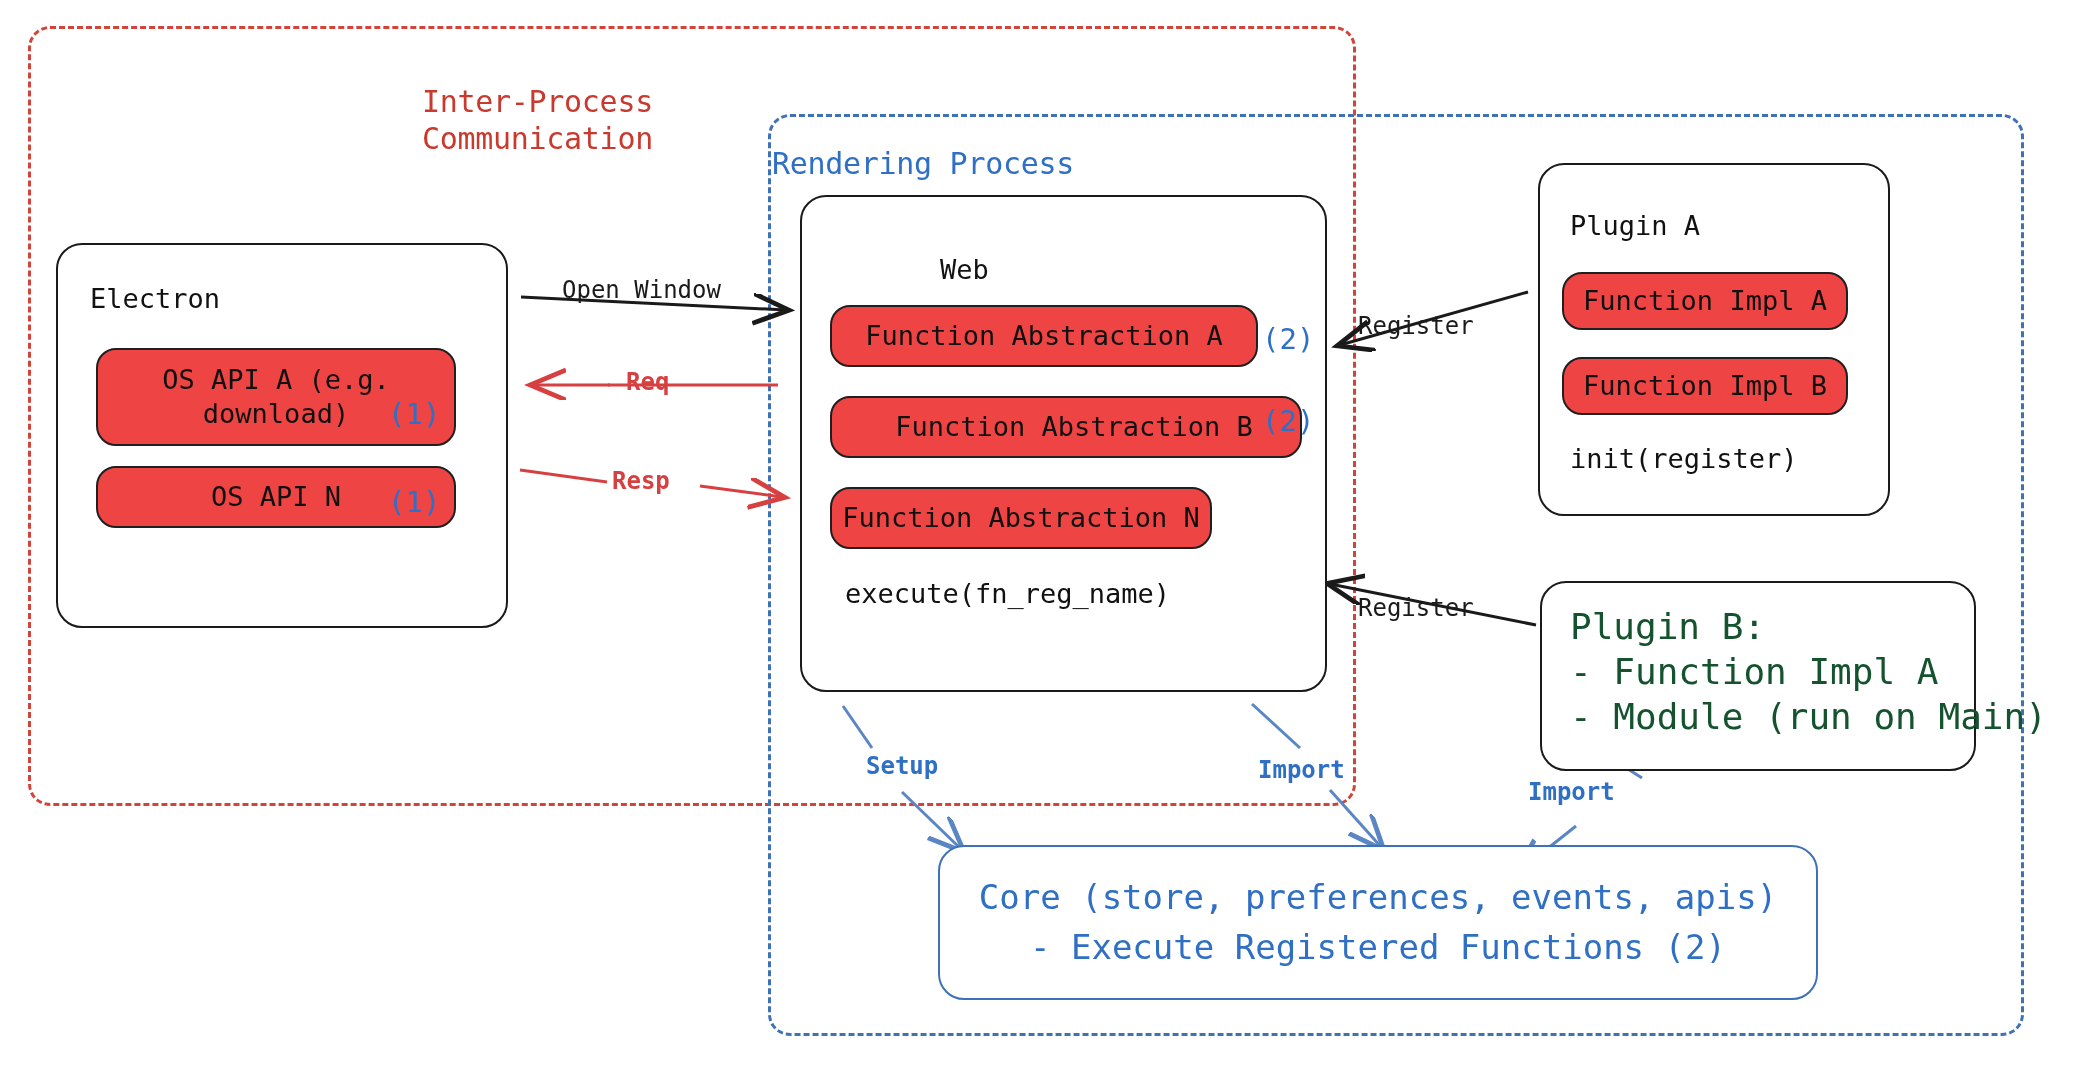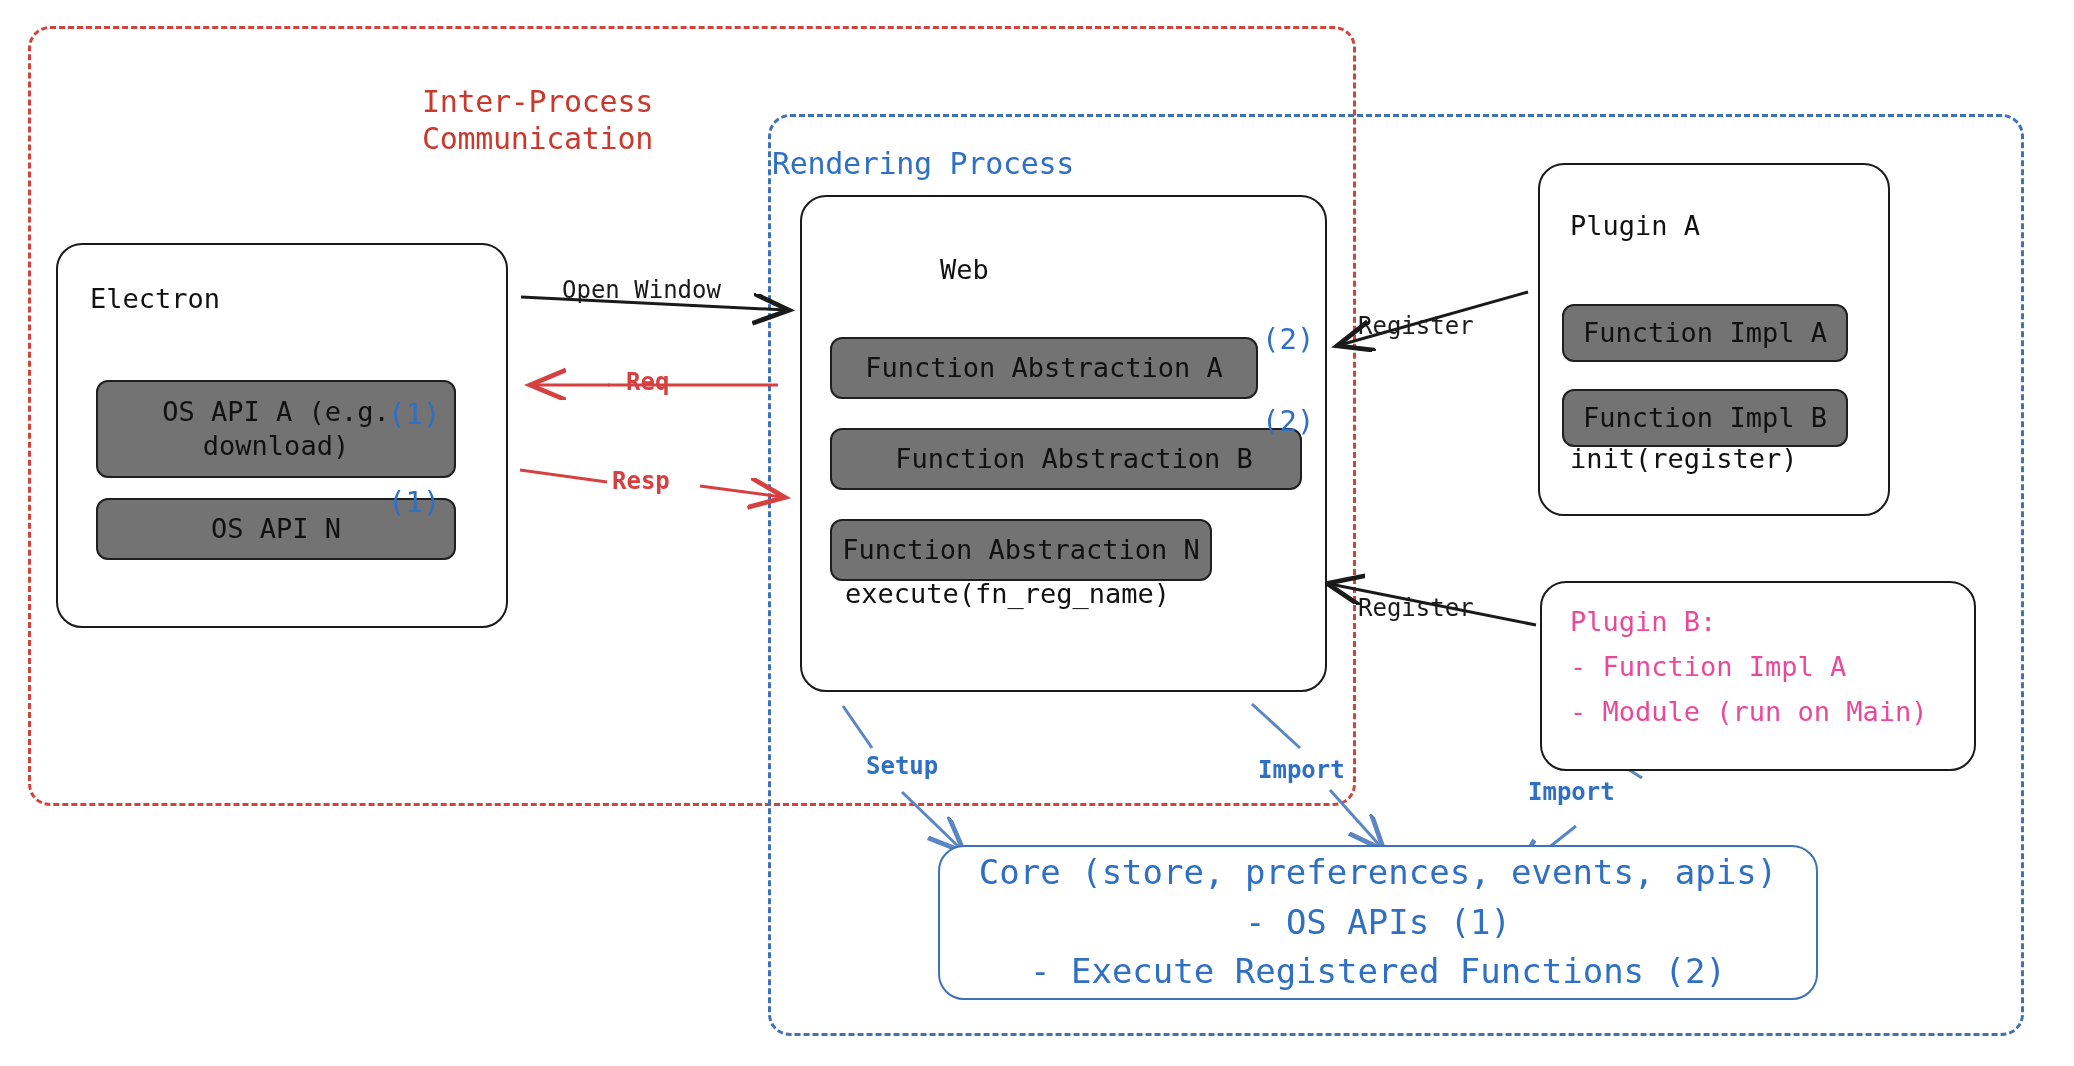--- a/index.html
+++ b/index.html
@@ -64,31 +64,30 @@
   .node {
     position: absolute;
     border: 2.4px solid #1a1a1a;
     border-radius: 26px;
     background: #ffffff;
     box-sizing: border-box;
   }
   .sub {
     position: absolute;
     border: 2.2px solid #1f1f1f;
-    border-radius: 12px;
-    background: #737373;
+    border-radius: 20px;
+    background: #ef4444;
     box-sizing: border-box;
     display: flex;
     align-items: center;
     justify-content: center;
     text-align: center;
     font-size: 27px;
     color: #111111;
     line-height: 1.26;
-    margin-top: 32px;
   }
   .node-title {
     position: absolute;
     font-size: 27px;
     color: #111111;
     white-space: nowrap;
   }
   .node-foot {
     position: absolute;
     font-size: 27px;
@@ -114,22 +113,22 @@
   #plugina-box { left: 1538px; top: 163px; width: 352px; height: 353px; }
   #plugina-title { left: 1570px; top: 210px; }
   #pa-impl-a { left: 1562px; top: 272px; width: 286px; height: 58px; }
   #pa-impl-b { left: 1562px; top: 357px; width: 286px; height: 58px; }
   #plugina-foot { left: 1570px; top: 443px; }
 
   
   #pluginb-box { left: 1540px; top: 581px; width: 436px; height: 190px; }
   .pb-line {
     position: absolute;
-    font-size: 27px;
-    color: #ec4899;
+    font-size: 36px;
+    color: #14532d;
     white-space: nowrap;
   }
   #pb-l0 { left: 1570px; top: 606px; }
   #pb-l1 { left: 1570px; top: 651px; }
   #pb-l2 { left: 1570px; top: 696px; }
 
   
   #core-box {
     left: 938px; top: 845px; width: 880px; height: 155px;
     border: 2.6px solid #3f72b5;
@@ -264,21 +263,20 @@
   <div class="sub" id="pa-impl-b">Function Impl B</div>
   <div class="node-foot" id="plugina-foot">init(register)</div>
 
   <div class="node" id="pluginb-box"></div>
   <div class="pb-line" id="pb-l0">Plugin B:</div>
   <div class="pb-line" id="pb-l1">- Function Impl A</div>
   <div class="pb-line" id="pb-l2">- Module (run on Main)</div>
 
   <div class="node" id="core-box">
     <div class="core-line">Core (store, preferences, events, apis)</div>
-    <div class="core-line">- OS APIs (1)</div>
     <div class="core-line">- Execute Registered Functions (2)</div>
   </div>
 
   <div class="edge-label lbl-black" id="lbl-open-window">Open Window</div>
   <div class="edge-label lbl-red" id="lbl-req">Req</div>
   <div class="edge-label lbl-red" id="lbl-resp">Resp</div>
   <div class="edge-label lbl-black" id="lbl-reg-a">Register</div>
   <div class="edge-label lbl-black" id="lbl-reg-b">Register</div>
   <div class="edge-label lbl-blue" id="lbl-setup">Setup</div>
   <div class="edge-label lbl-blue" id="lbl-import-web">Import</div>

